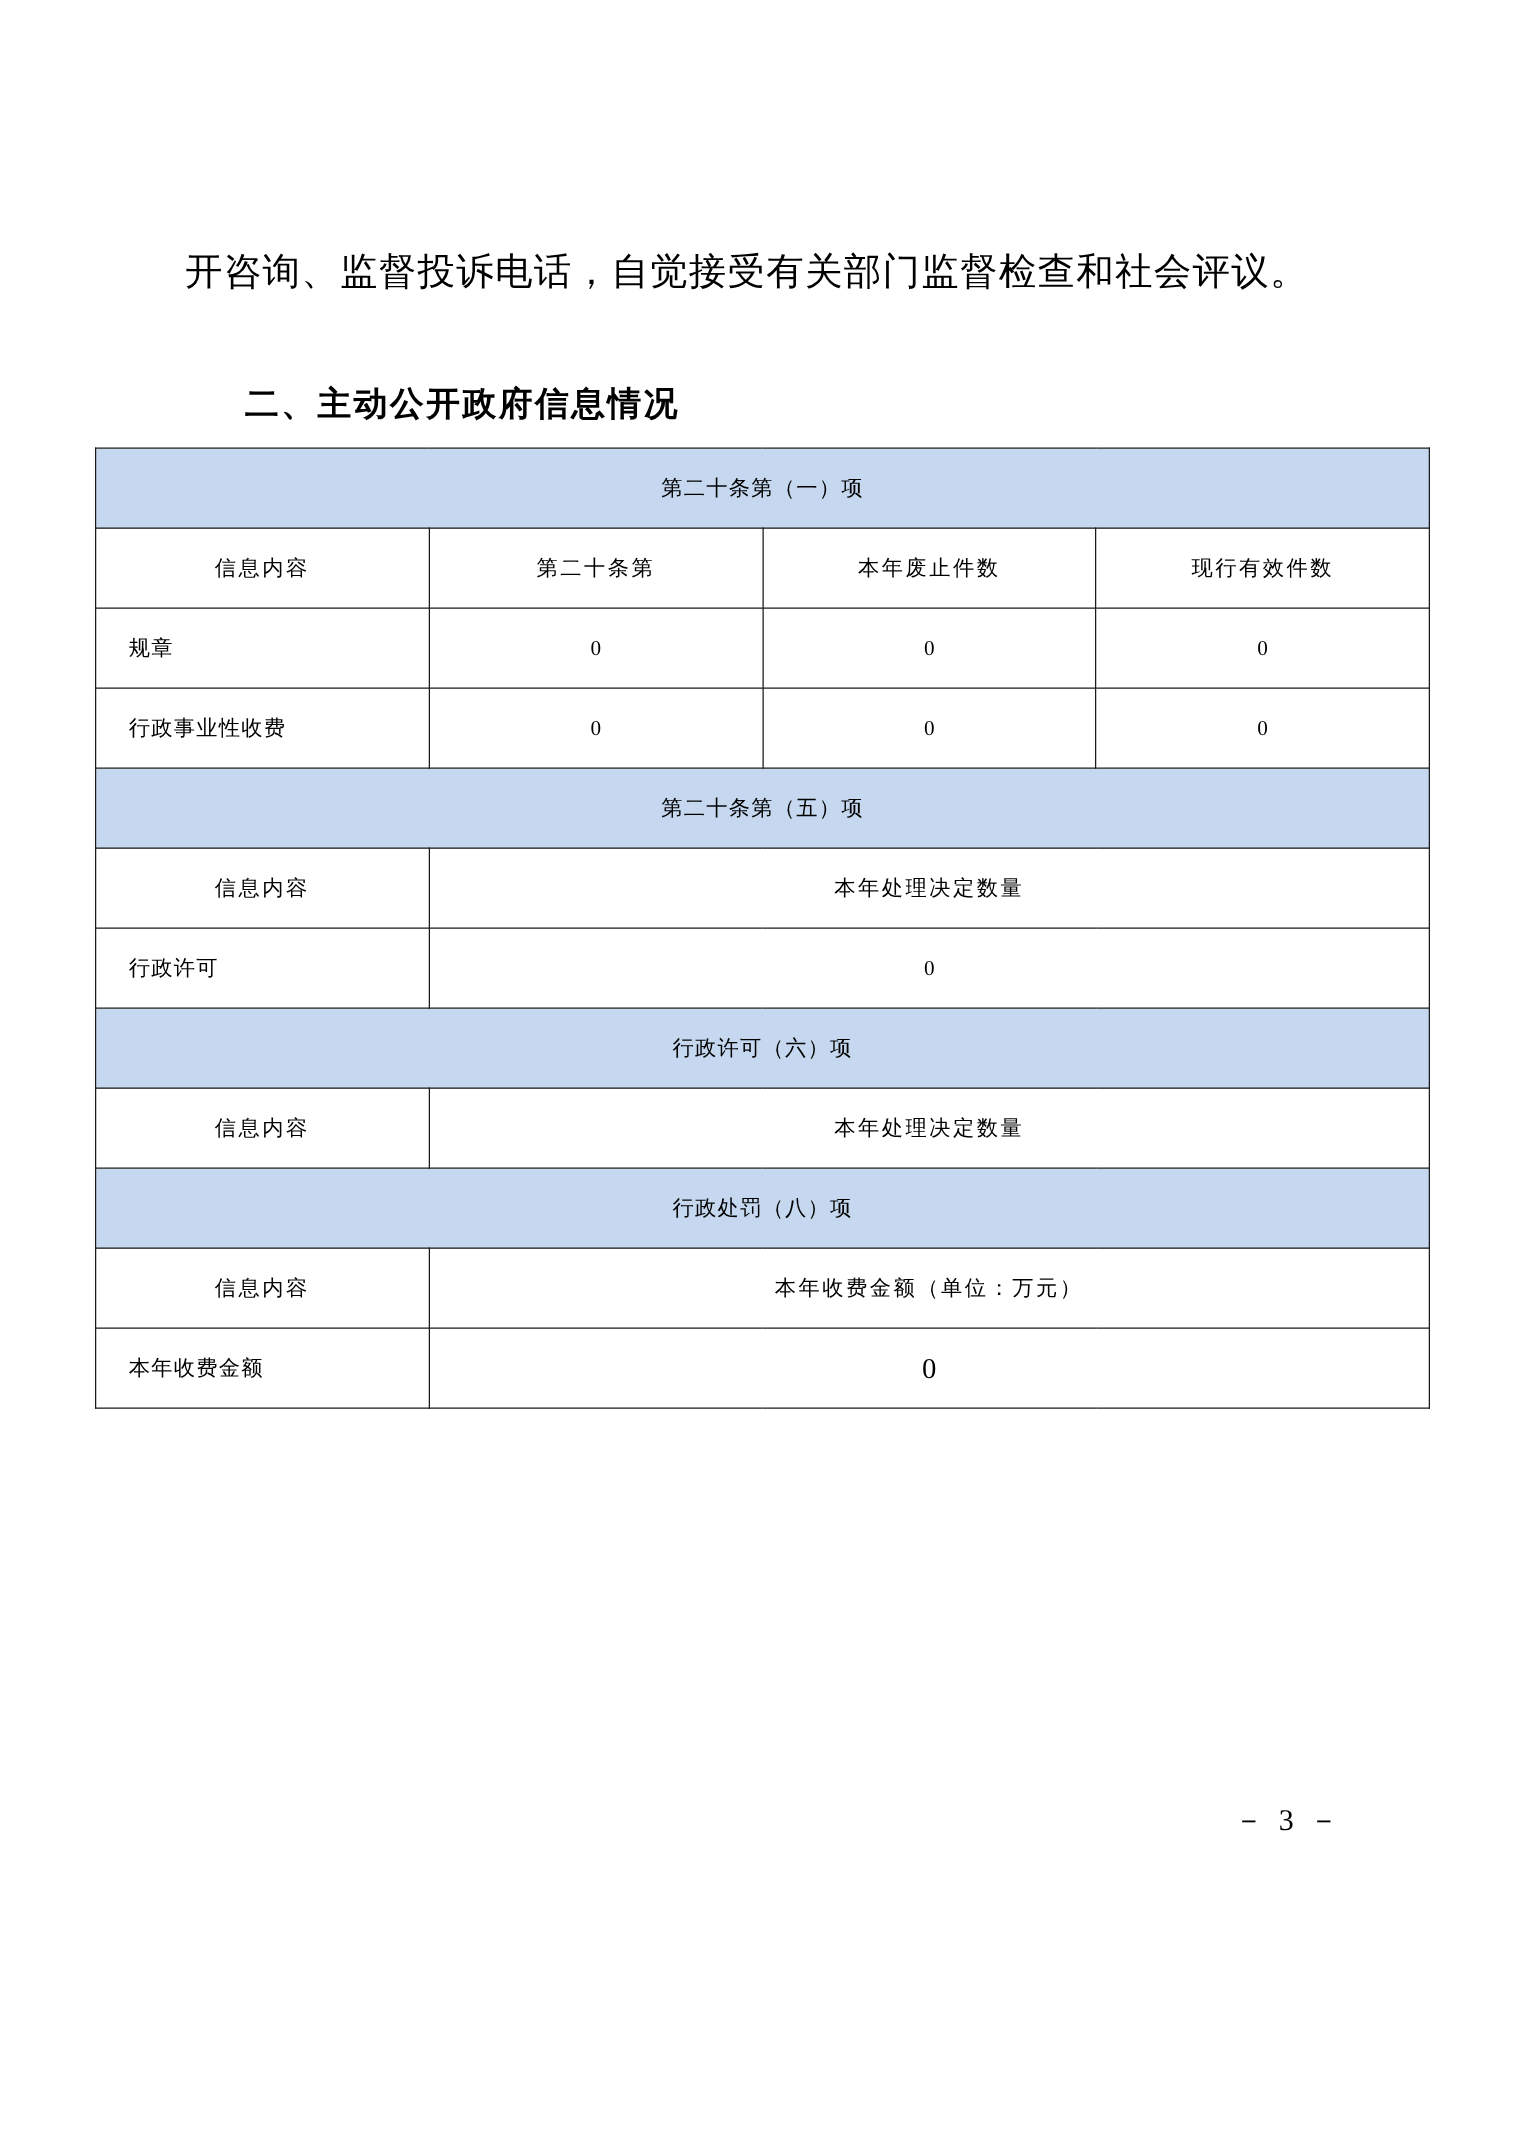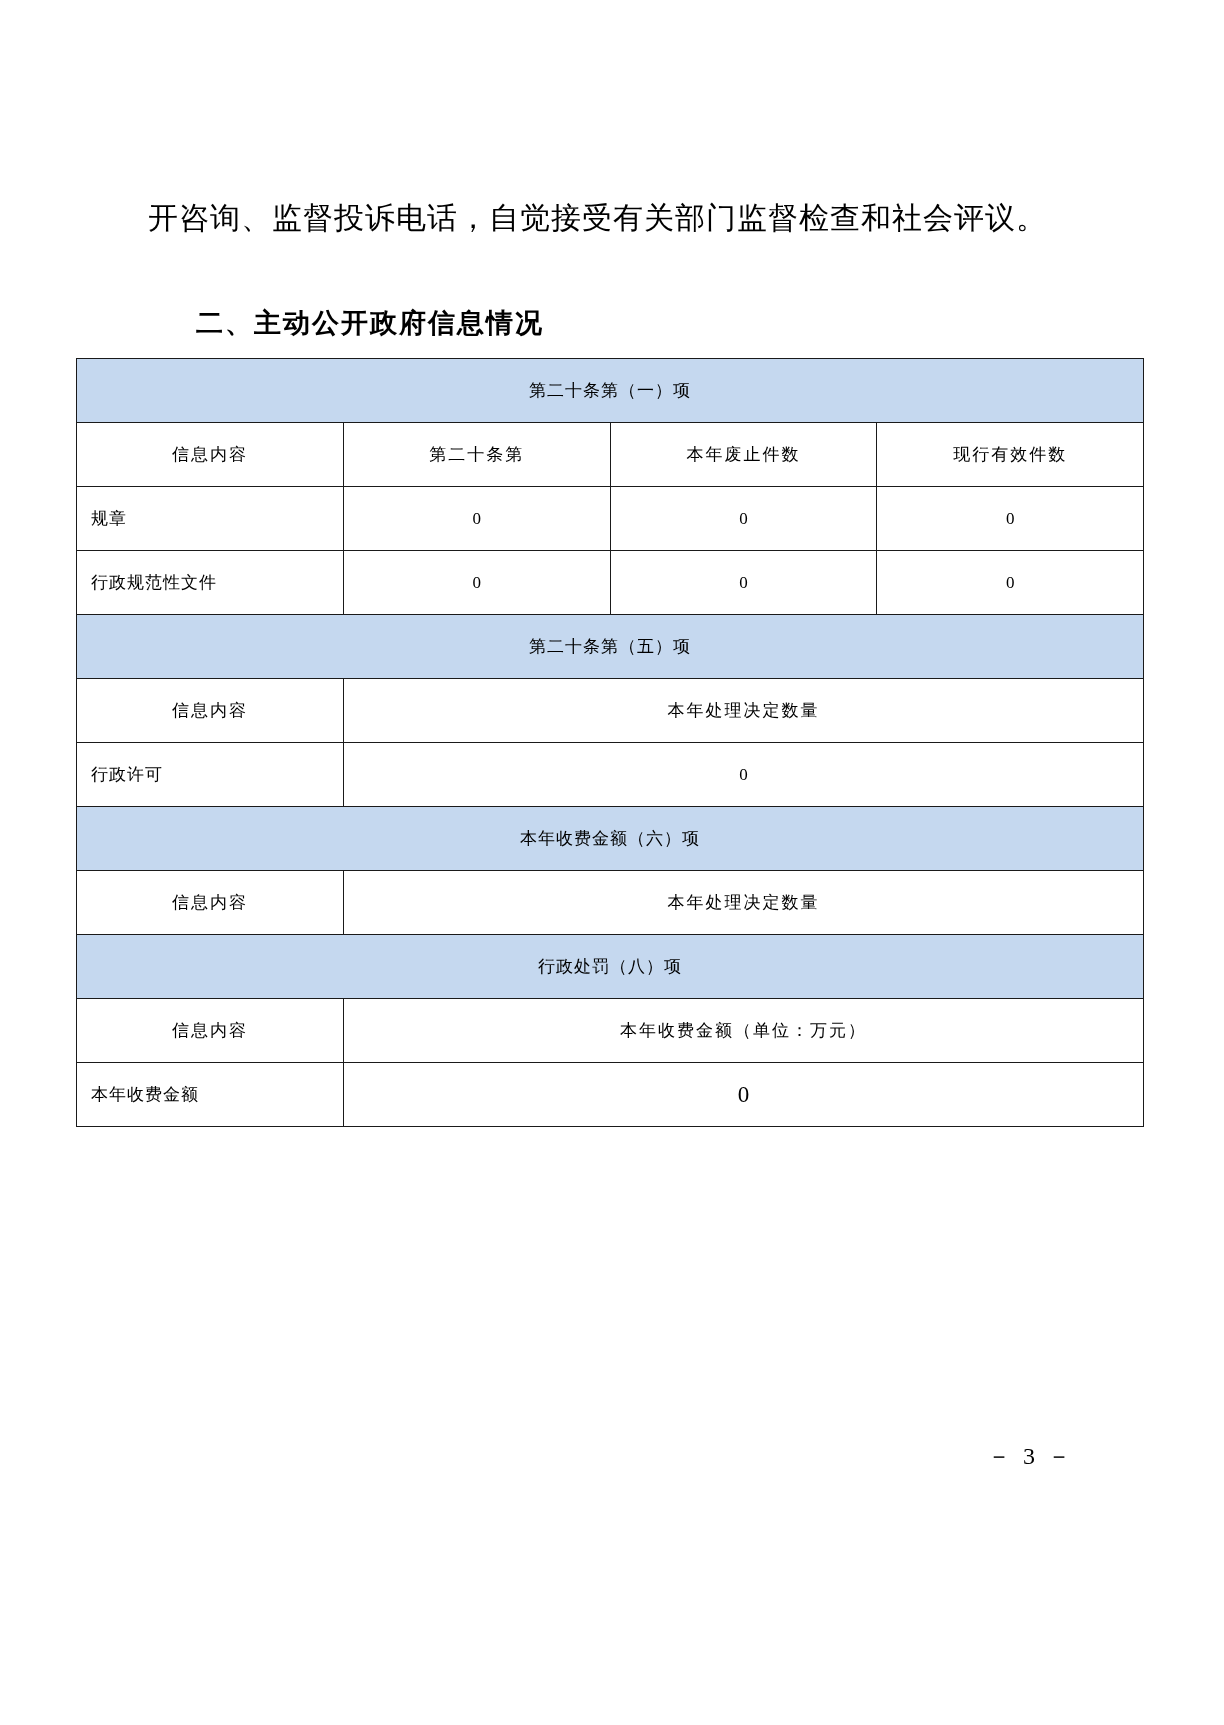--- a/index.html
+++ b/index.html
@@ -47,21 +47,21 @@
     top: 358px;
     width: 1068px;
     border-collapse: collapse;
     table-layout: fixed;
     font-size: 17px;
     font-family: "Liberation Serif", serif;
   }
   table.gov-table td {
     border: 1px solid #1a1a1a;
     height: 64px;
-    padding: 4px 14px;
+    padding: 4px 26px;
     box-sizing: border-box;
     vertical-align: middle;
   }
   td.hdr-band {
     background: #c5d8ef;
     text-align: center;
     letter-spacing: 1px;
     height: 58px;
   }
   td.col-label {
@@ -122,40 +122,40 @@
         <td class="col-label">本年废止件数</td>
         <td class="col-label">现行有效件数</td>
       </tr>
       <tr>
         <td class="row-label">规章</td>
         <td class="center">0</td>
         <td class="center">0</td>
         <td class="center">0</td>
       </tr>
       <tr>
-        <td class="row-label">行政规范性文件</td>
+        <td class="row-label">行政事业性收费</td>
         <td class="center">0</td>
         <td class="center">0</td>
         <td class="center">0</td>
       </tr>
 
       <tr>
         <td class="hdr-band" colspan="4">第二十条第（五）项</td>
       </tr>
       <tr>
         <td class="col-label">信息内容</td>
         <td class="col-label" colspan="3">本年处理决定数量</td>
       </tr>
       <tr>
         <td class="row-label">行政许可</td>
         <td class="center" colspan="3">0</td>
       </tr>
 
       <tr>
-        <td class="hdr-band" colspan="4">本年收费金额（六）项</td>
+        <td class="hdr-band" colspan="4">行政许可（六）项</td>
       </tr>
       <tr>
         <td class="col-label">信息内容</td>
         <td class="col-label" colspan="3">本年处理决定数量</td>
       </tr>
 
       <tr>
         <td class="hdr-band" colspan="4">行政处罚（八）项</td>
       </tr>
       <tr>

